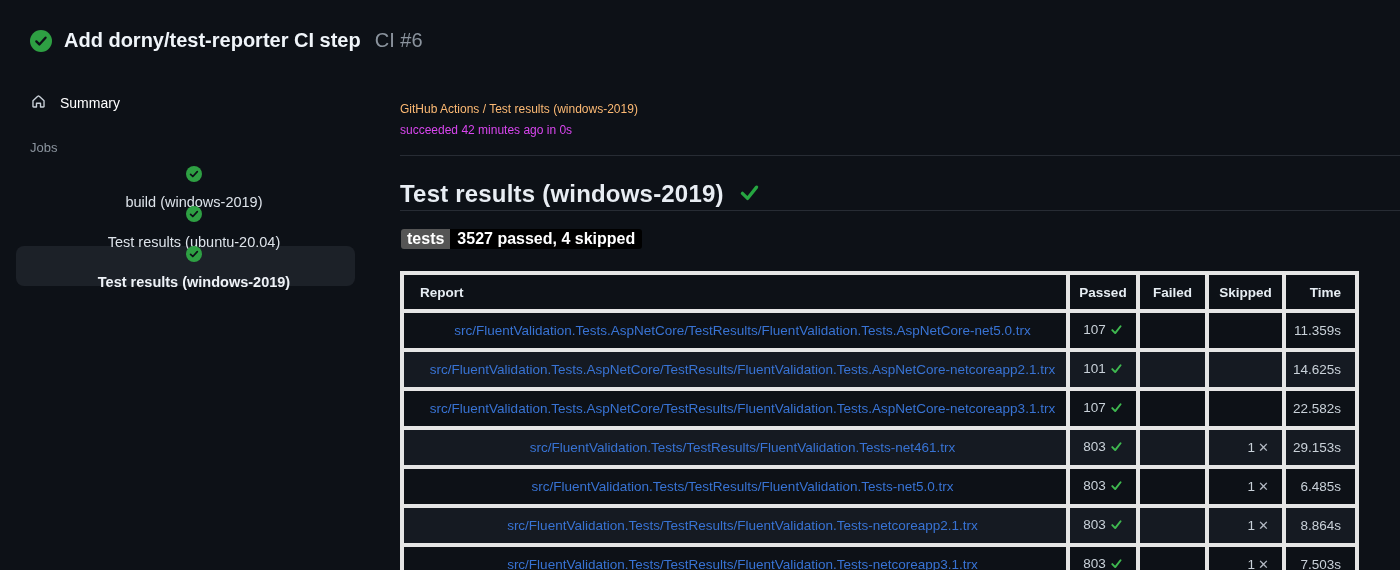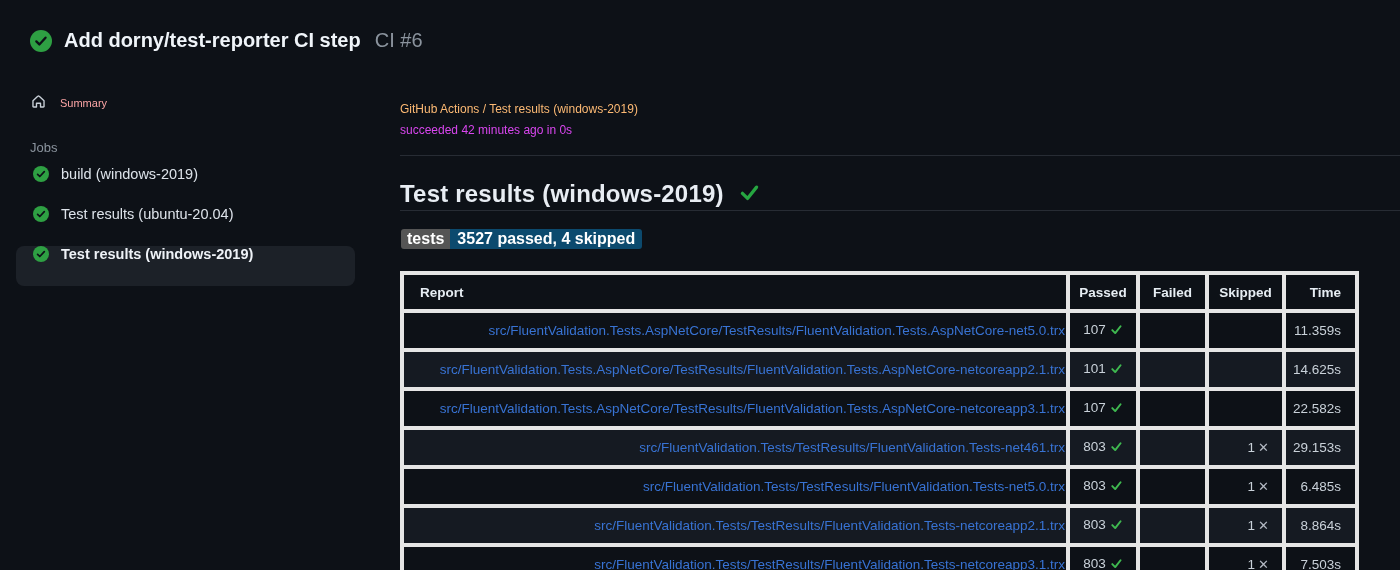--- a/index.html
+++ b/index.html
@@ -8,50 +8,50 @@
     background:#0d1117;color:#e6edf3;
     font-family:"Liberation Sans", sans-serif;
   }
   
   .run-header{position:absolute;left:30px;top:29px;display:flex;align-items:center;gap:12px;}
   .run-title{font-size:20px;font-weight:700;color:#eff4f9;}
   .run-label{font-size:20px;font-weight:400;color:#8b949e;margin-left:2px;}
   .status-circle{display:inline-flex;flex:none;}
   
   .summary-item{position:absolute;left:30px;top:90px;display:flex;align-items:center;gap:13px;height:26px;cursor:pointer;}
-  .summary-label{font-size:11px;color:#fca5a5;}
+  .summary-label{font-size:14px;color:#ffffff;}
   .jobs-label{position:absolute;left:30px;top:140px;font-size:13px;color:#8b949e;}
   .jobs-list{position:absolute;left:16px;top:166px;width:339px;}
-  .job-item{display:flex;align-items:flex-start;gap:12px;height:40px;padding-left:17px;border-radius:8px;cursor:pointer;}
+  .job-item{display:flex;align-items:center;gap:12px;height:40px;padding-left:17px;border-radius:8px;cursor:pointer;flex-direction:column;}
   .job-item .job-label{font-size:14.5px;color:#dde3ea;}
   .job-item.selected{background:#1c2128;}
   .job-item.selected .job-label{font-weight:700;color:#eef2f7;}
   
   .check-header{position:absolute;left:400px;top:102px;}
   .check-title{font-size:12px;font-weight:400;color:#fdba74;}
   .check-status{font-size:12px;color:#d946ef;margin-top:7px;}
   .divider{position:absolute;left:400px;right:0;height:1px;background:#272c34;}
   .divider.d1{top:155px;}
   .divider.d2{top:210px;}
   .section-heading{position:absolute;left:400px;top:180px;display:flex;align-items:center;gap:15px;}
   .section-title{font-size:24px;font-weight:600;color:#e8edf3;letter-spacing:.2px;}
   
   .badge{position:absolute;left:401px;top:229px;display:inline-flex;height:20px;border-radius:3px;overflow:hidden;
          font-size:16px;font-weight:600;color:#ffffff;line-height:20px;cursor:pointer;}
   .badge-left{background:#555555;padding:0 6px;}
-  .badge-right{background:#0c4a6e;padding:0 7px;}
+  .badge-right{background:#000000;padding:0 7px;}
   
   .results-table{position:absolute;left:400px;top:271px;width:955px;border-collapse:collapse;table-layout:fixed;}
   .results-table th,.results-table td{border:4px solid #e5e5e5;font-size:13.5px;overflow:hidden;white-space:nowrap;}
   .results-table th{height:32px;font-weight:700;color:#e6edf3;text-align:center;}
   .results-table th.col-report{text-align:left;padding-left:16px;}
   .results-table th.col-time{text-align:right;padding-right:14px;}
   .results-table td{height:33px;color:#c9d1d9;}
   .results-table tr.even{background:#151a22;}
-  .td-report{padding-left:16px;text-align:right;}
+  .td-report{padding-left:16px;text-align:center;}
   .td-report a{color:#3873d4;text-decoration:none;}
   .td-passed{text-align:center;}
   .td-skipped{text-align:right;padding-right:13px;}
   .td-time{text-align:right;padding-right:14px;}
   .num{color:#c9d1d9;}
   .x-mark{color:#b4bac4;font-size:13px;margin-left:3px;}
   .cell-check{display:inline-block;vertical-align:-2px;margin-left:4px;}
 </style>
 </head>
 <body>

